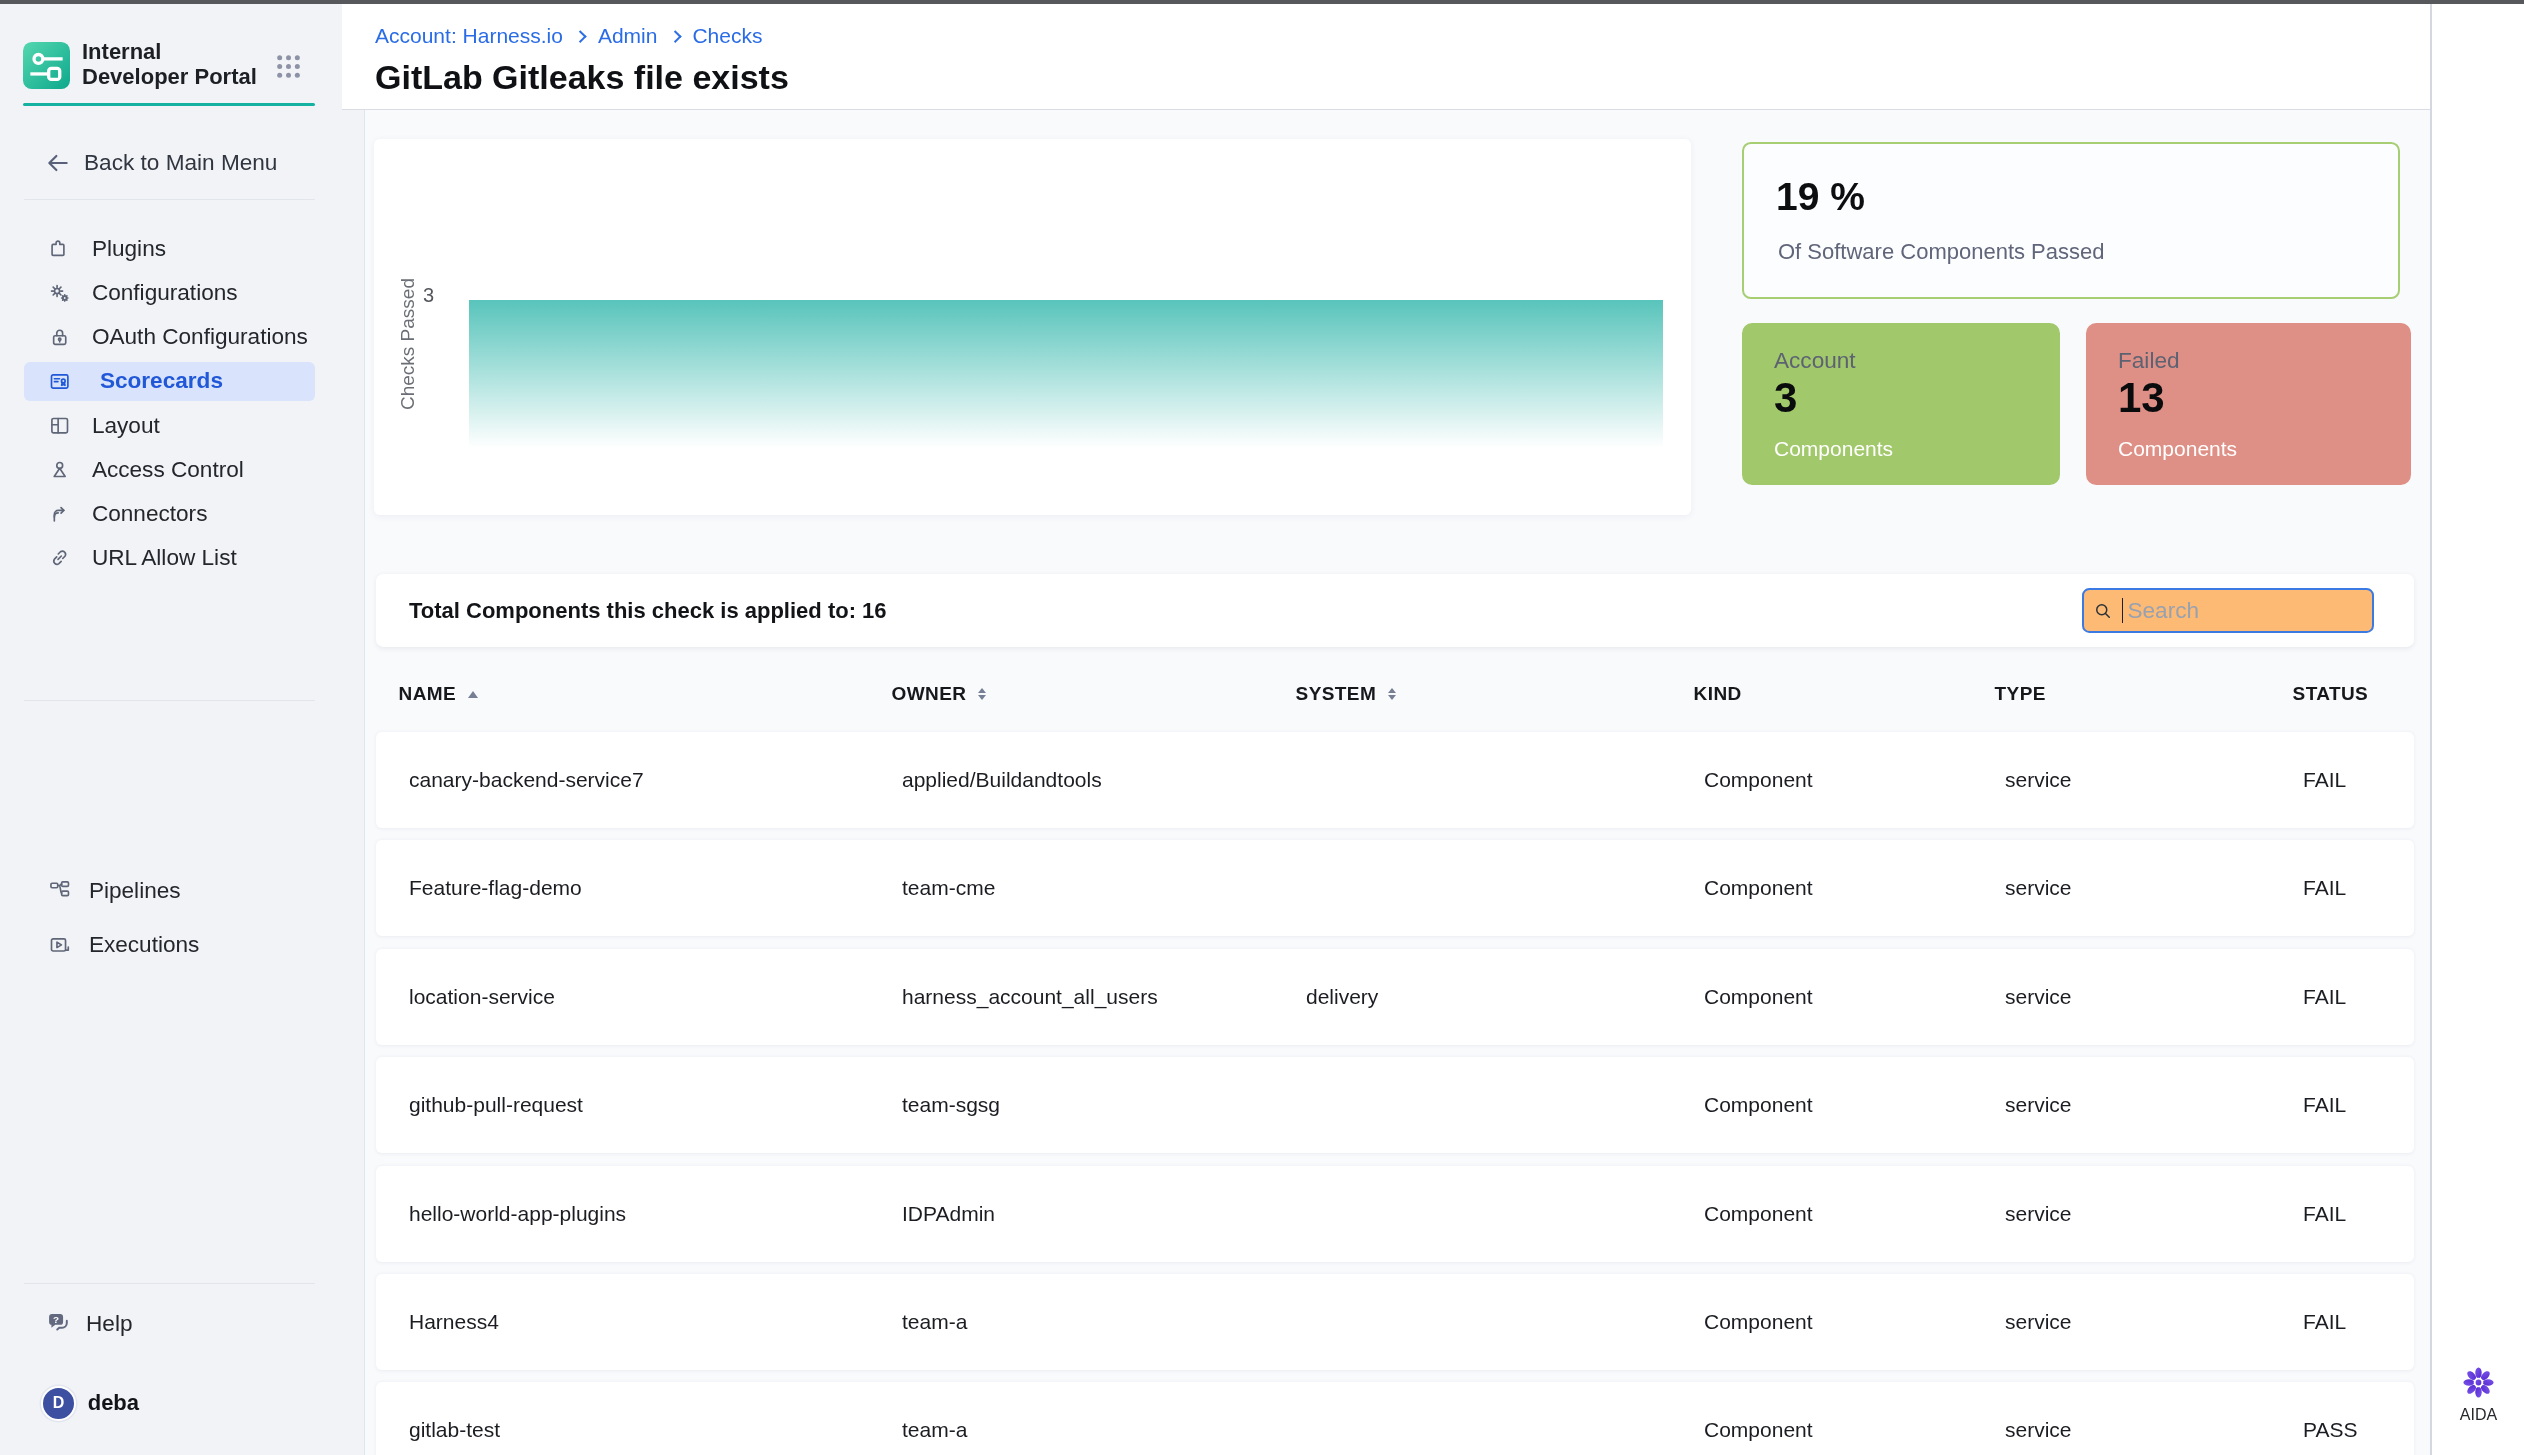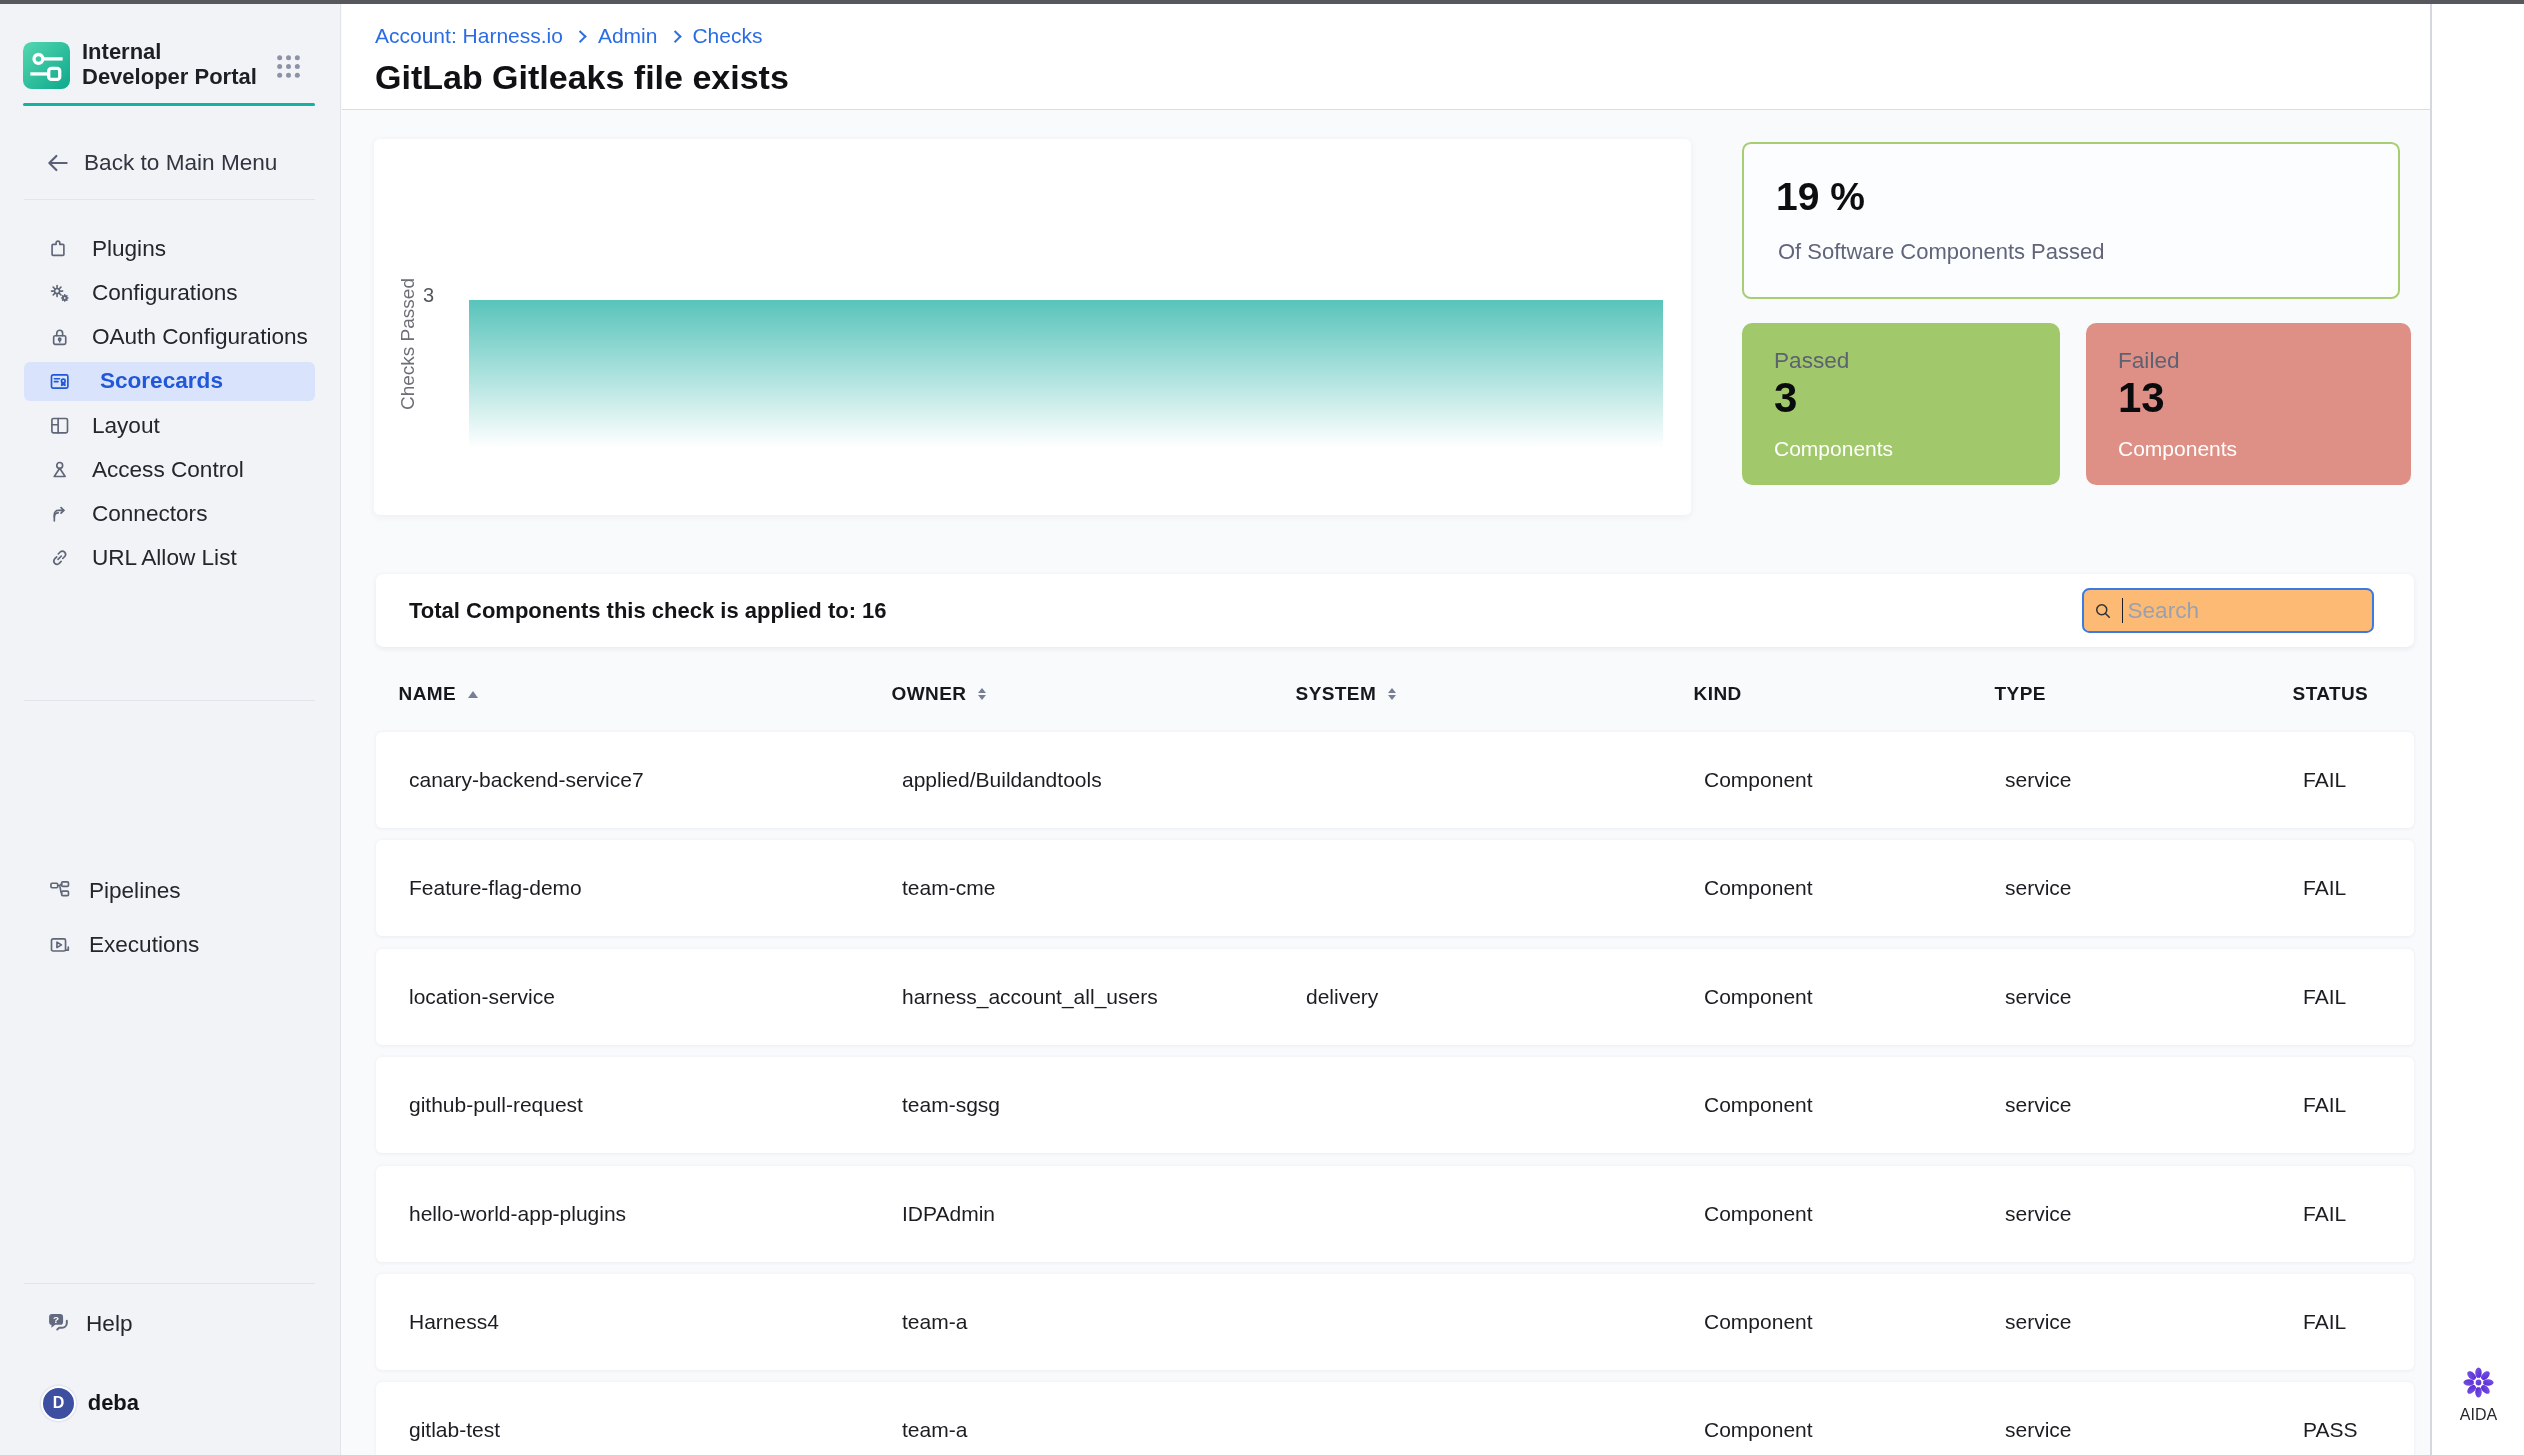--- a/index.html
+++ b/index.html
@@ -1,20 +1,20 @@
 <!DOCTYPE html>
 <html style="font-size:11.7px"><head>
 <meta charset="utf-8">
 <style>
   html,body{margin:0;padding:0;width:2525px;height:1455px;overflow:hidden;
     font-family:"Liberation Sans","DejaVu Sans",sans-serif;background:#f9fafc;}
   
   .topbar{position:absolute;left:0;top:0;width:2525px;height:3.7px;background:#57585c;}
   
-  .sidebar{position:absolute;left:0;top:3.7px;width:340px;height:1452px;background:#f2f3f7;border-right:1.5px solid #e2e4eb;}
+  .sidebar{position:absolute;left:0;top:3.7px;width:340px;height:1452px;background:#f2f3f7;border-right:1.5px solid #e2e4eb;padding-left:24px;}
   .logo{position:absolute;left:23.4px;top:38px;width:47px;height:47px;}
   .app-title{position:absolute;left:82px;top:35px;width:175px;font-size:22px;line-height:25px;font-weight:700;color:#1c1f24;}
   .dots{position:absolute;left:276px;top:50px;width:25px;height:25px;cursor:pointer;}
   .teal-line{position:absolute;left:23.4px;top:99px;width:292px;height:2.9px;background:#16b2a1;border-radius:1.5px;}
   .back-row{position:absolute;left:45px;top:140px;height:39px;display:flex;align-items:center;gap:13px;cursor:pointer;}
   .back-row .bicon{width:26px;height:26px;}
   .back-row span{font-size:22.6px;color:#31353f;font-weight:500;}
   .sdiv{position:absolute;left:24px;width:291px;border-top:1.5px solid #e3e5ec;}
   #side-items{position:absolute;left:24px;top:226px;width:291px;}
   .side-item{height:39px;margin-bottom:5.1px;display:flex;align-items:center;gap:20.5px;padding-left:24px;border-radius:5.8px;cursor:pointer;color:#5f6678;}
@@ -273,21 +273,21 @@
   <div class="y-label">Checks Passed</div>
   <div class="y-tick">3</div>
   <div class="plot"></div>
 </div>
 
 <div class="pct-card">
   <div class="pct-value">19 %</div>
   <div class="pct-sub">Of Software Components Passed</div>
 </div>
 <div class="stat-card passed-card">
-  <div class="stat-label">Passed</div>
+  <div class="stat-label">Account</div>
   <div class="stat-value">3</div>
   <div class="stat-sub">Components</div>
 </div>
 <div class="stat-card failed-card">
   <div class="stat-label">Failed</div>
   <div class="stat-value">13</div>
   <div class="stat-sub">Components</div>
 </div>
 
 <div class="summary-bar">

